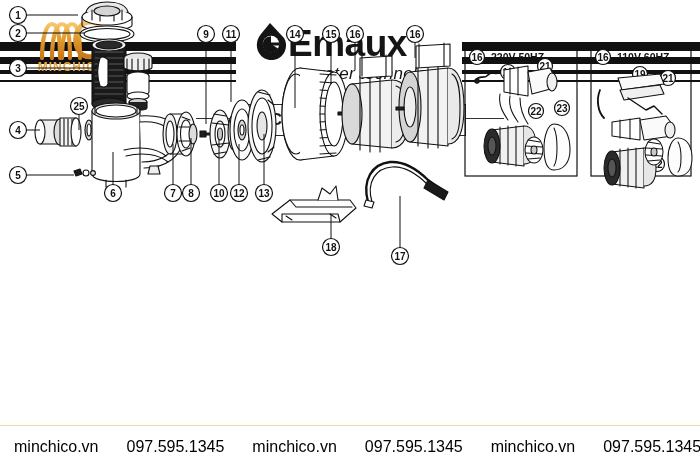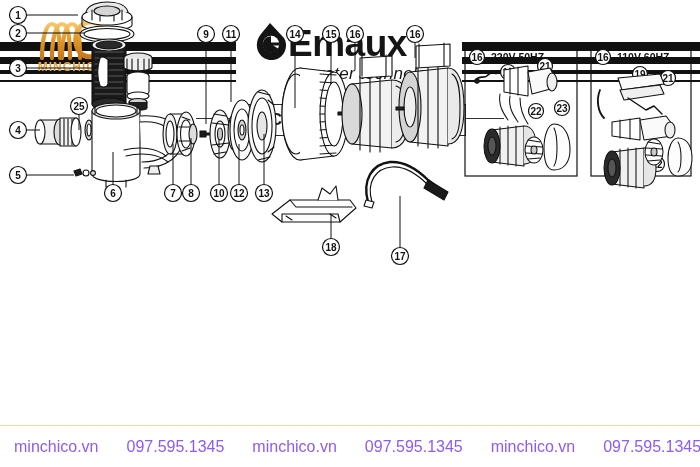--- a/index.html
+++ b/index.html
@@ -66,21 +66,21 @@
 
   
   .footer{
     position:absolute;left:0;top:425px;width:700px;height:42px;
     border-top:1px solid #F0D9A8;border-bottom:1px solid #F0D9A8;
     background:#ffffff;
     display:flex;align-items:center;
     overflow:hidden;
   }
   .footer .fitem{
-    color:#8b5cf6;font-size:16px;white-space:nowrap;
+    color:#000000;font-size:16px;white-space:nowrap;
     font-family:"Liberation Sans", sans-serif;
     padding:0 14px;
   }
 </style>
 </head>
 <body>
 
 <div class="page">
 
   <div class="header">

